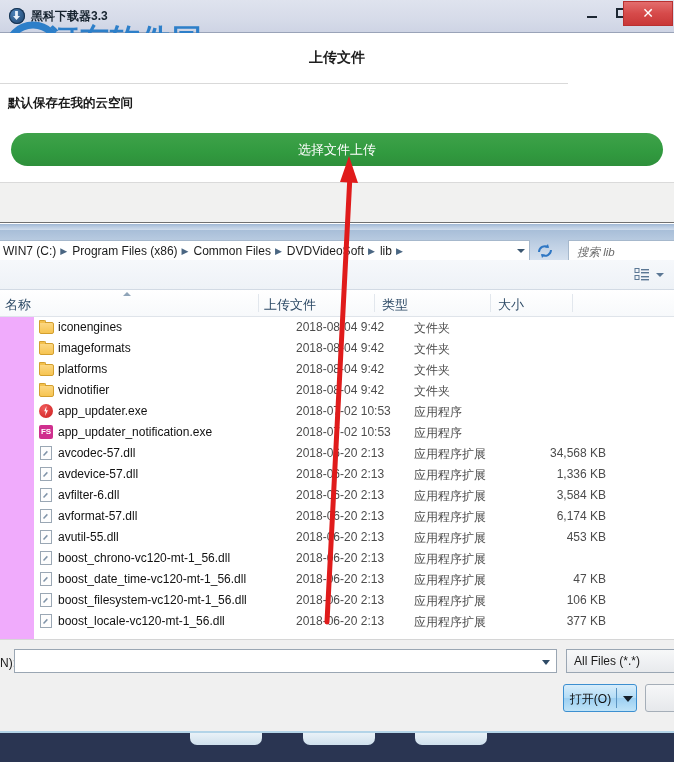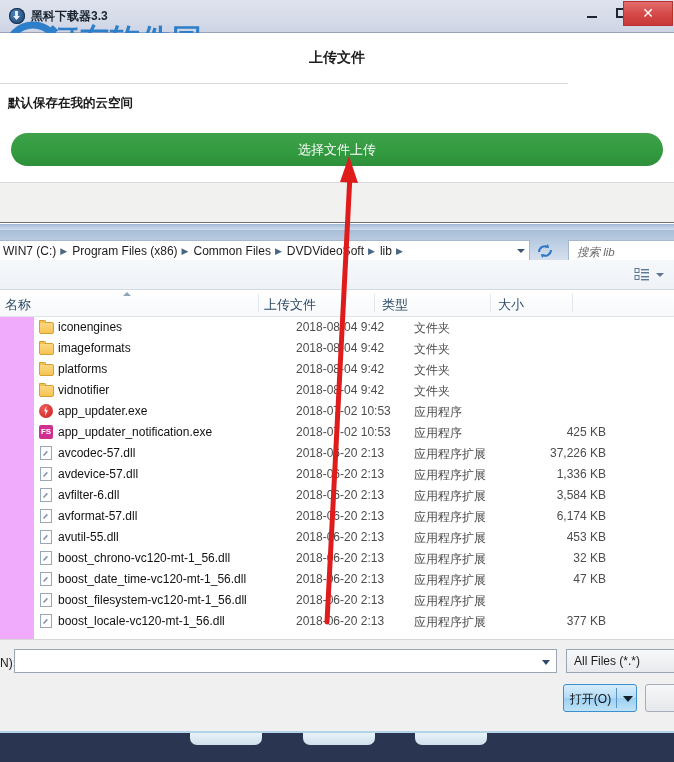--- a/index.html
+++ b/index.html
@@ -670,28 +670,27 @@
         <div class="ficon icon-exe-red"></div>
         <div class="fname">app_updater.exe</div>
         <div class="fdate">2018-07-02 10:53</div>
         <div class="ftype">应用程序</div>
       </div>
       <div class="frow">
         <div class="ficon icon-fs">FS</div>
         <div class="fname">app_updater_notification.exe</div>
         <div class="fdate">2018-07-02 10:53</div>
         <div class="ftype">应用程序</div>
-        <div class="fsize">425 KB</div>
       </div>
       <div class="frow">
         <div class="ficon icon-dll"></div>
         <div class="fname">avcodec-57.dll</div>
         <div class="fdate">2018-06-20 2:13</div>
         <div class="ftype">应用程序扩展</div>
-        <div class="fsize">37,226 KB</div>
+        <div class="fsize">34,568 KB</div>
       </div>
       <div class="frow">
         <div class="ficon icon-dll"></div>
         <div class="fname">avdevice-57.dll</div>
         <div class="fdate">2018-06-20 2:13</div>
         <div class="ftype">应用程序扩展</div>
         <div class="fsize">1,336 KB</div>
       </div>
       <div class="frow">
         <div class="ficon icon-dll"></div>
@@ -712,34 +711,34 @@
         <div class="fname">avutil-55.dll</div>
         <div class="fdate">2018-06-20 2:13</div>
         <div class="ftype">应用程序扩展</div>
         <div class="fsize">453 KB</div>
       </div>
       <div class="frow">
         <div class="ficon icon-dll"></div>
         <div class="fname">boost_chrono-vc120-mt-1_56.dll</div>
         <div class="fdate">2018-06-20 2:13</div>
         <div class="ftype">应用程序扩展</div>
-        <div class="fsize">32 KB</div>
       </div>
       <div class="frow">
         <div class="ficon icon-dll"></div>
         <div class="fname">boost_date_time-vc120-mt-1_56.dll</div>
         <div class="fdate">2018-06-20 2:13</div>
         <div class="ftype">应用程序扩展</div>
         <div class="fsize">47 KB</div>
       </div>
       <div class="frow">
         <div class="ficon icon-dll"></div>
         <div class="fname">boost_filesystem-vc120-mt-1_56.dll</div>
         <div class="fdate">2018-06-20 2:13</div>
         <div class="ftype">应用程序扩展</div>
+        <div class="fsize">106 KB</div>
       </div>
       <div class="frow">
         <div class="ficon icon-dll"></div>
         <div class="fname">boost_locale-vc120-mt-1_56.dll</div>
         <div class="fdate">2018-06-20 2:13</div>
         <div class="ftype">应用程序扩展</div>
         <div class="fsize">377 KB</div>
       </div>
     </div>
 

